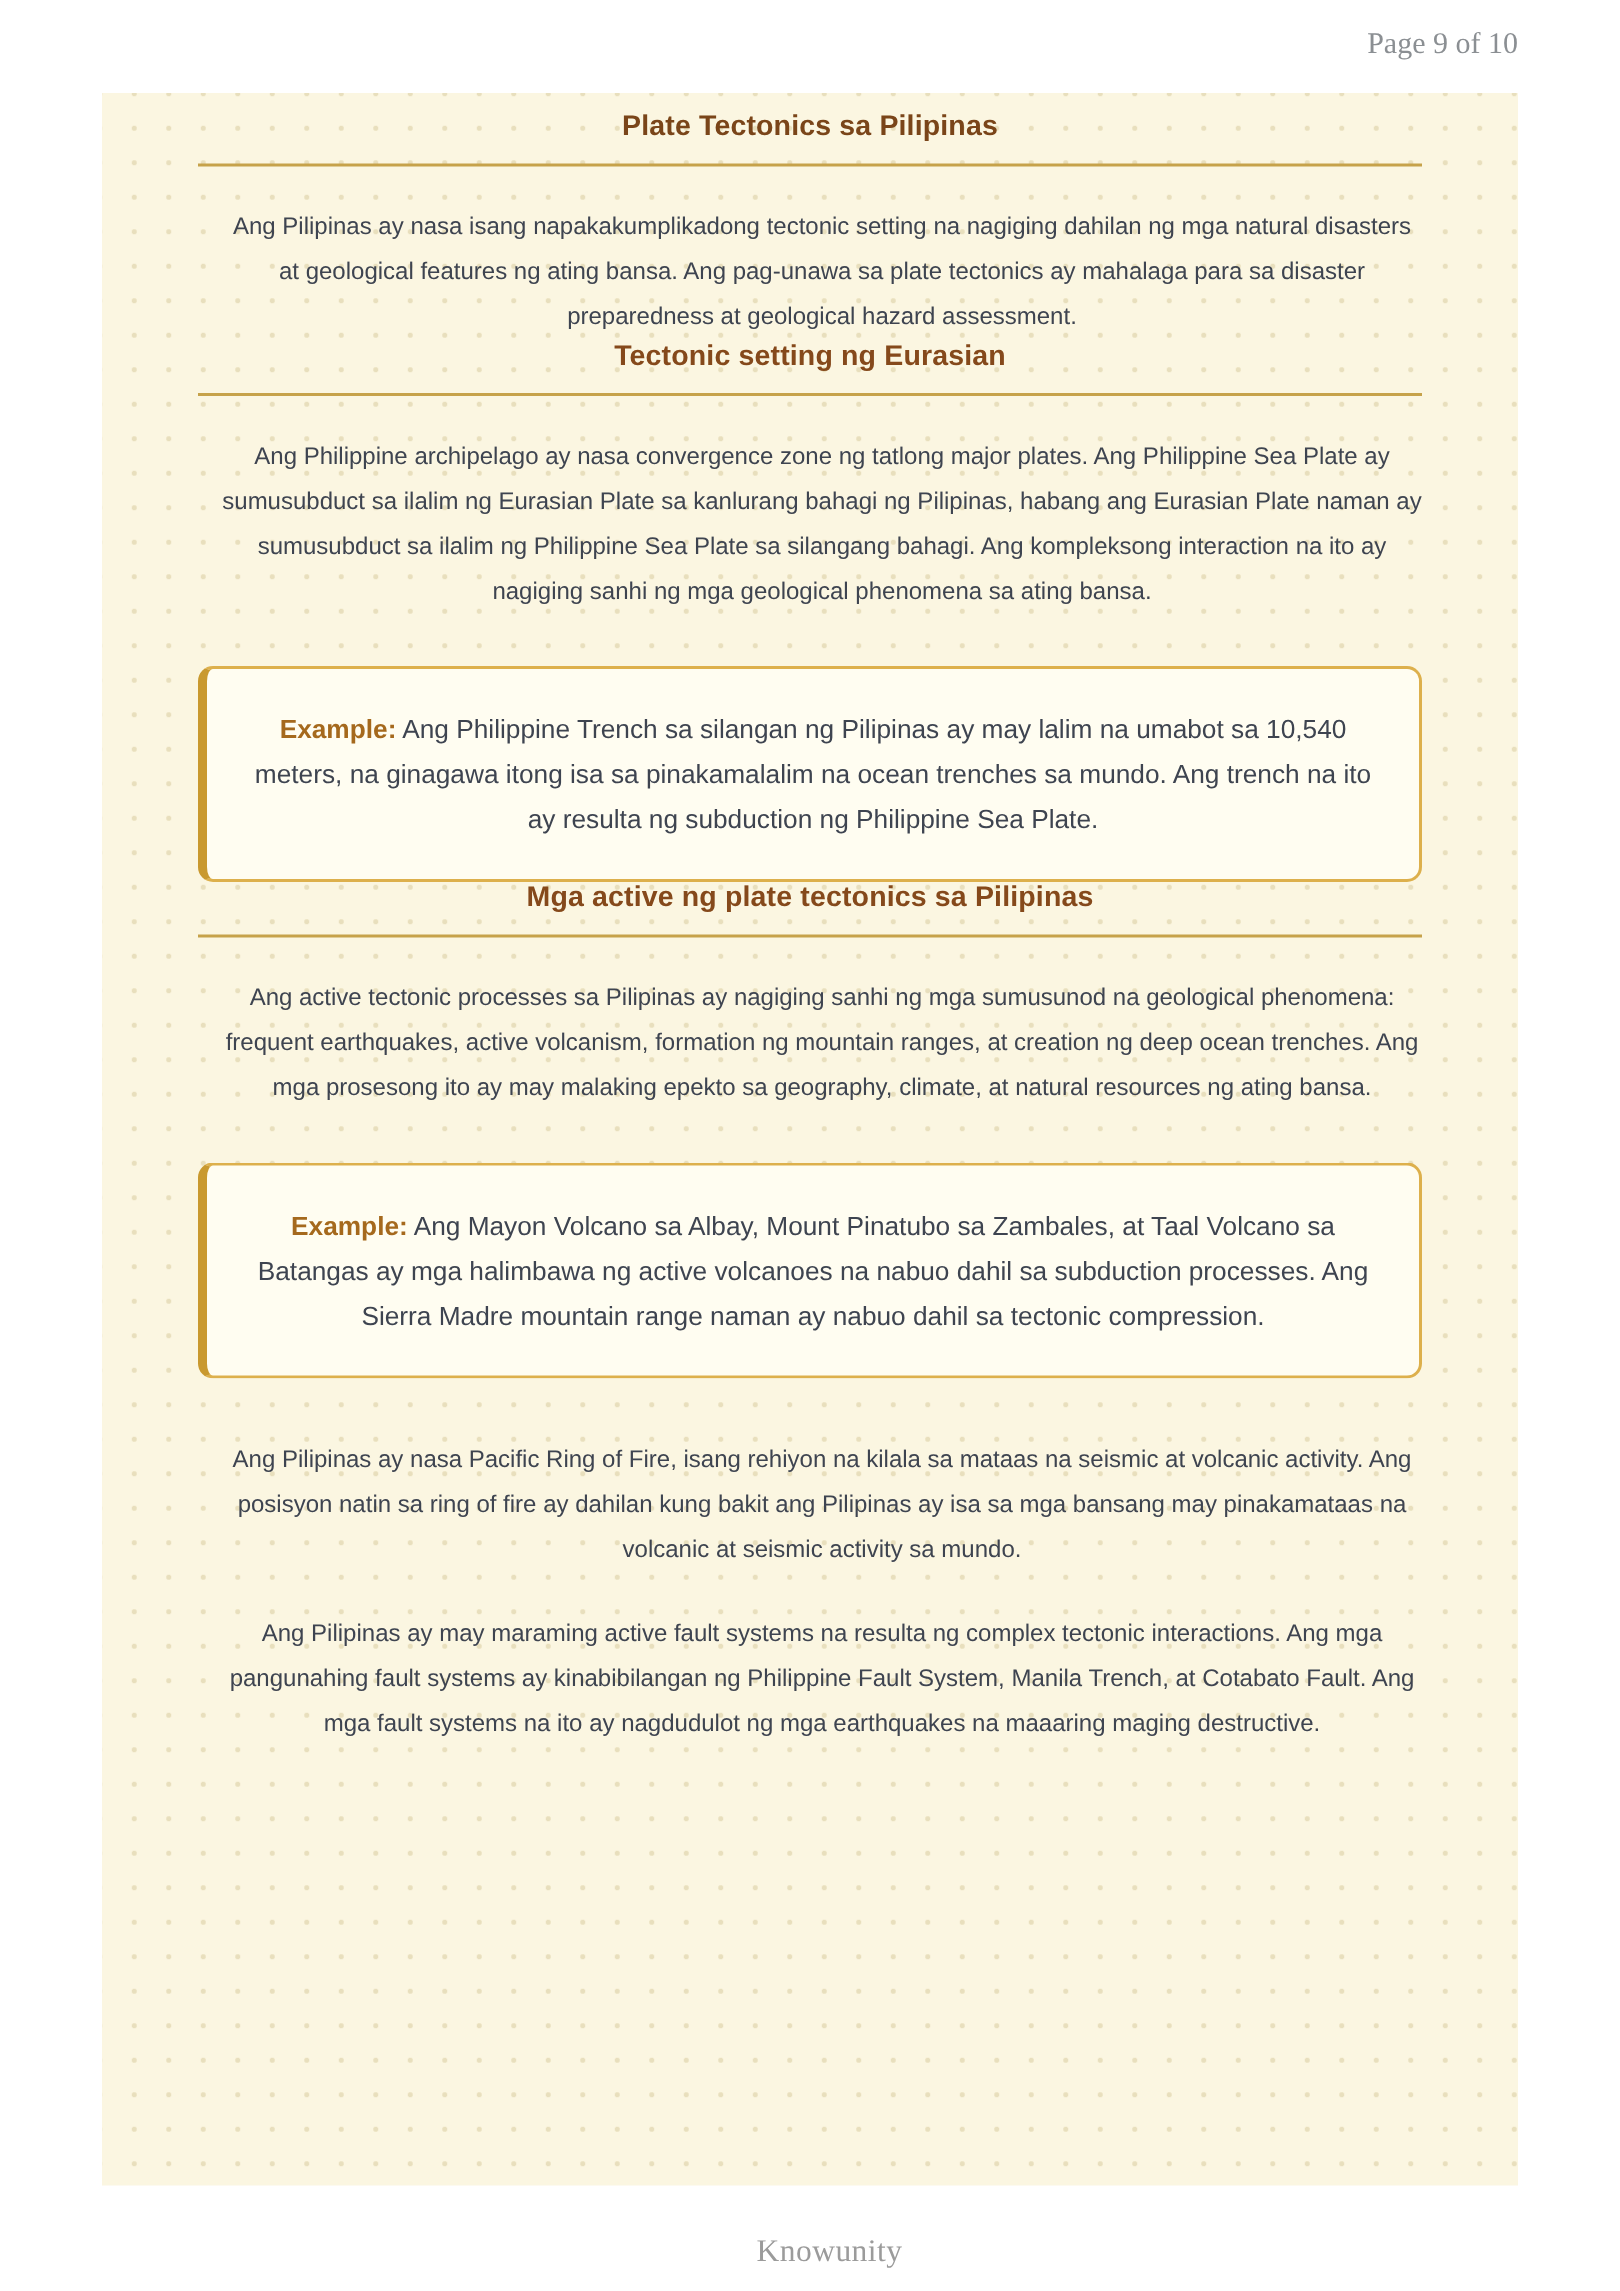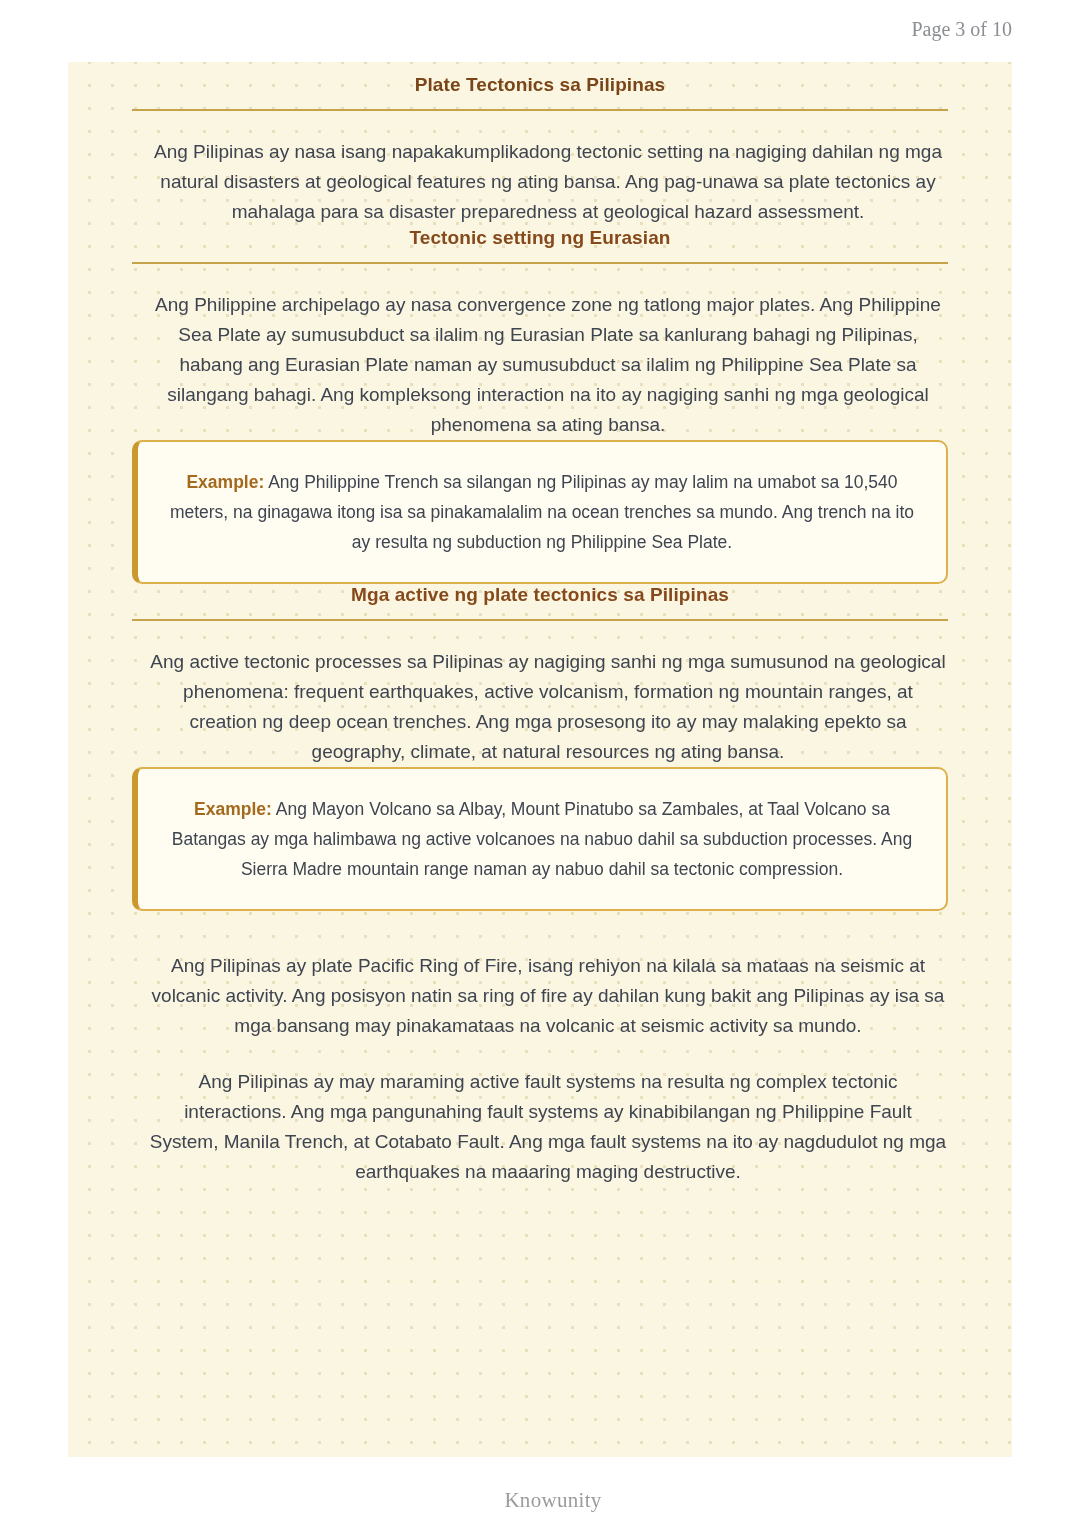--- a/index.html
+++ b/index.html
@@ -48,30 +48,31 @@
     font-weight: 700;
     color: #7a4519;
     margin: 0;
     padding-bottom: 13px;
     border-bottom: 2px solid #c6a24a;
     letter-spacing: 0.1px;
   }
   h2.section-heading { color: #85491b; }
 
   p.body-text {
-    font-size: 19px;
+    font-size: 16px;
     line-height: 30px;
     margin: 26px 0 0 16px;
     color: #3e4450;
   }
 
   .spacer-to-heading { margin-top: 40px; }
 
   
   .example-box {
+    margin-top: 34px;
     background: #fffdf1;
     border: 2px solid #ddb04c;
     border-left: 6px solid #c9992f;
     border-radius: 10px;
     padding: 25px 28px;
     box-sizing: border-box;
   }
   .example-box p {
     margin: 0;
     font-size: 17.5px;
@@ -94,21 +95,21 @@
   }
   .footer-brand {
     font-size: 21px;
     color: #9b9b9b;
     letter-spacing: 0.3px;
   }
 </style>
 </head>
 <body>
 
-<div class="page-indicator">Page 3 of 10</div>
+<div class="page-indicator">Page 9 of 10</div>
 
 <div class="doc-panel">
 
   <h1 class="doc-title">Plate Tectonics sa Pilipinas</h1>
 
   <p class="body-text">Ang Pilipinas ay nasa isang napakakumplikadong tectonic setting na nagiging dahilan ng mga natural disasters at geological features ng ating bansa. Ang pag-unawa sa plate tectonics ay mahalaga para sa disaster preparedness at geological hazard assessment.</p>
 
   <h2 class="section-heading spacer-to-heading">Tectonic setting ng Eurasian</h2>
 
   <p class="body-text">Ang Philippine archipelago ay nasa convergence zone ng tatlong major plates. Ang Philippine Sea Plate ay sumusubduct sa ilalim ng Eurasian Plate sa kanlurang bahagi ng Pilipinas, habang ang Eurasian Plate naman ay sumusubduct sa ilalim ng Philippine Sea Plate sa silangang bahagi. Ang kompleksong interaction na ito ay nagiging sanhi ng mga geological phenomena sa ating bansa.</p>
@@ -124,21 +125,21 @@
 
   <p class="body-text">Ang active tectonic processes sa Pilipinas ay nagiging sanhi ng mga sumusunod na geological phenomena: frequent earthquakes, active volcanism, formation ng mountain ranges, at creation ng deep ocean trenches. Ang mga prosesong ito ay may malaking epekto sa geography, climate, at natural resources ng ating bansa.</p>
 
   <div class="example-box">
     <p>
       <strong class="example-label">Example:</strong>
       <span>Ang Mayon Volcano sa Albay, Mount Pinatubo sa Zambales, at Taal Volcano sa Batangas ay mga halimbawa ng active volcanoes na nabuo dahil sa subduction processes. Ang Sierra Madre mountain range naman ay nabuo dahil sa tectonic compression.</span>
     </p>
   </div>
 
-  <p class="body-text" style="margin-top:40px">Ang Pilipinas ay plate Pacific Ring of Fire, isang rehiyon na kilala sa mataas na seismic at volcanic activity. Ang posisyon natin sa ring of fire ay dahilan kung bakit ang Pilipinas ay isa sa mga bansang may pinakamataas na volcanic at seismic activity sa mundo.</p>
+  <p class="body-text" style="margin-top:40px">Ang Pilipinas ay nasa Pacific Ring of Fire, isang rehiyon na kilala sa mataas na seismic at volcanic activity. Ang posisyon natin sa ring of fire ay dahilan kung bakit ang Pilipinas ay isa sa mga bansang may pinakamataas na volcanic at seismic activity sa mundo.</p>
 
 
   <p class="body-text">Ang Pilipinas ay may maraming active fault systems na resulta ng complex tectonic interactions. Ang mga pangunahing fault systems ay kinabibilangan ng Philippine Fault System, Manila Trench, at Cotabato Fault. Ang mga fault systems na ito ay nagdudulot ng mga earthquakes na maaaring maging destructive.</p>
 
 </div>
 
 <div class="footer">
   <span class="footer-brand">Knowunity</span>
 </div>
 

